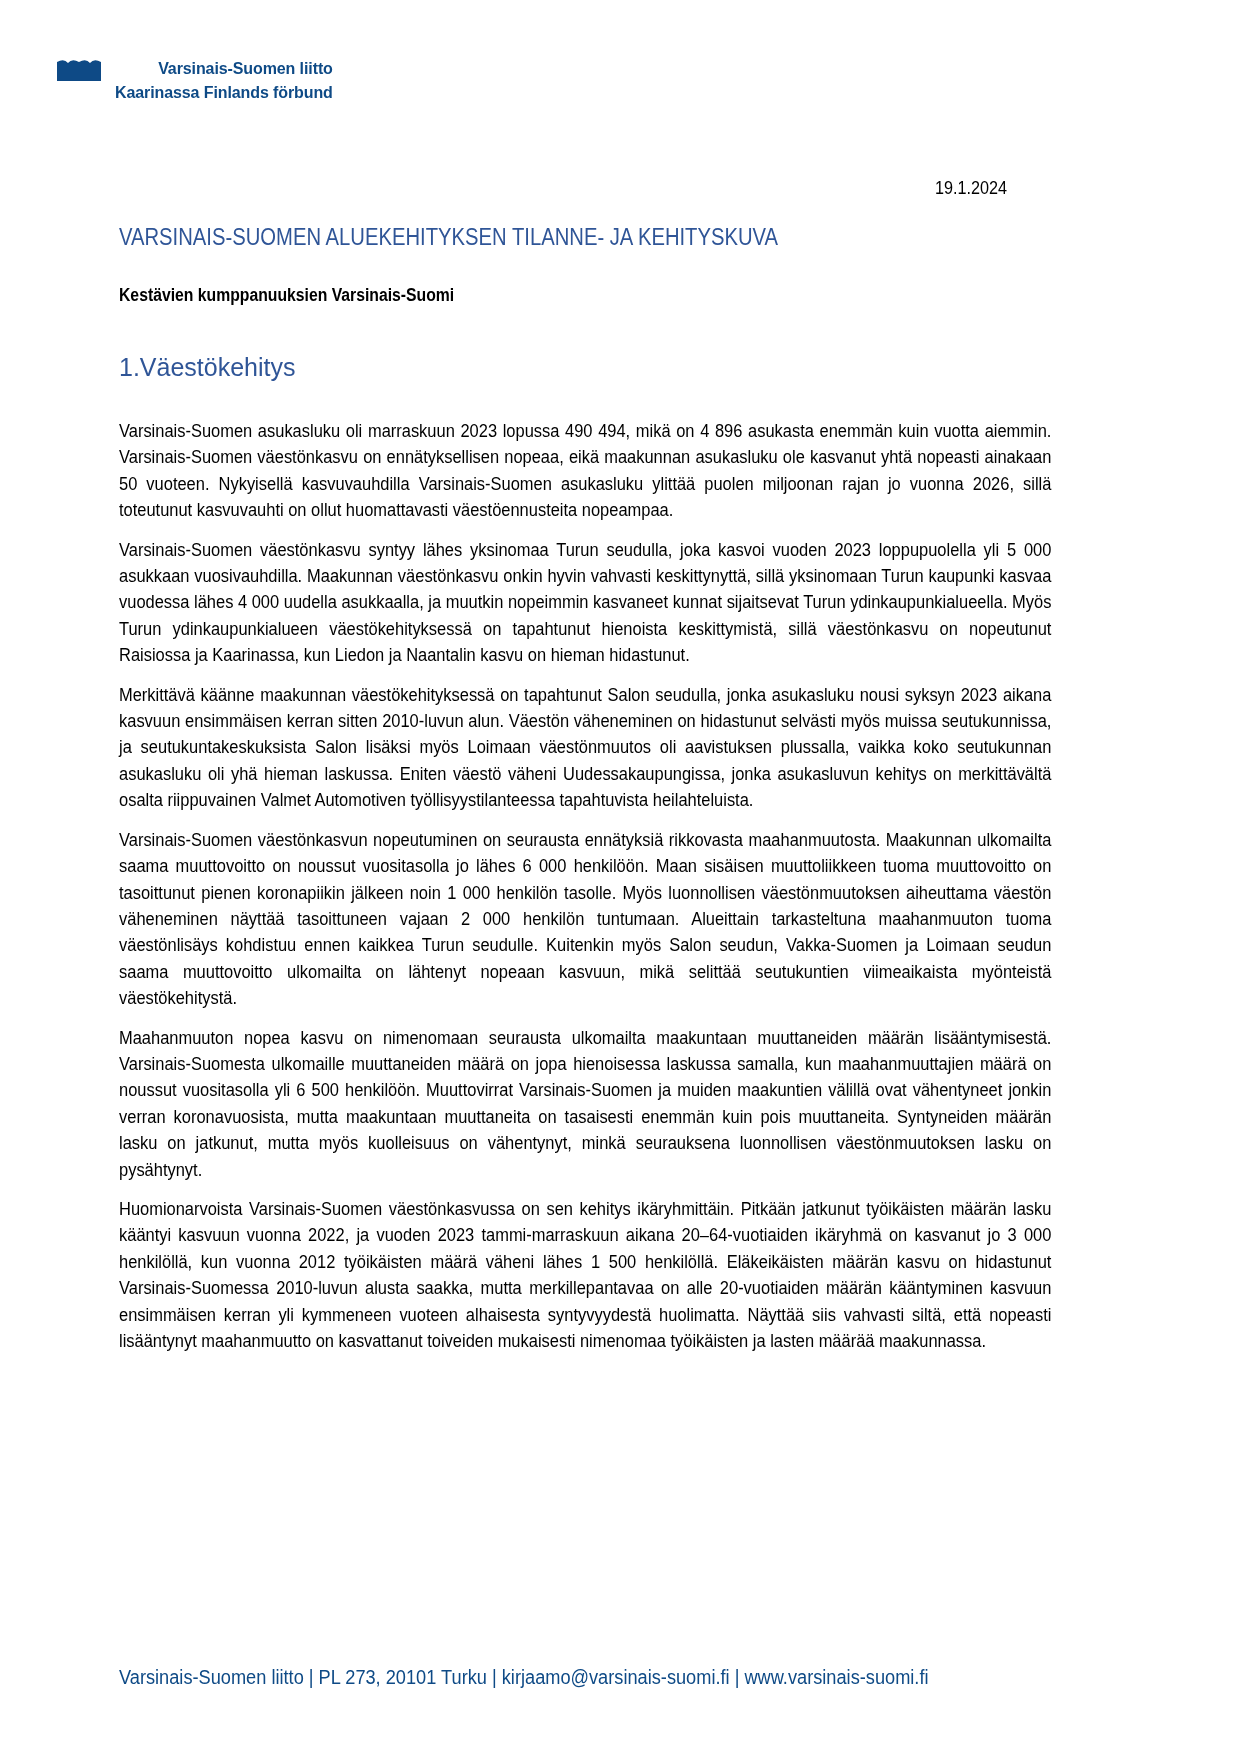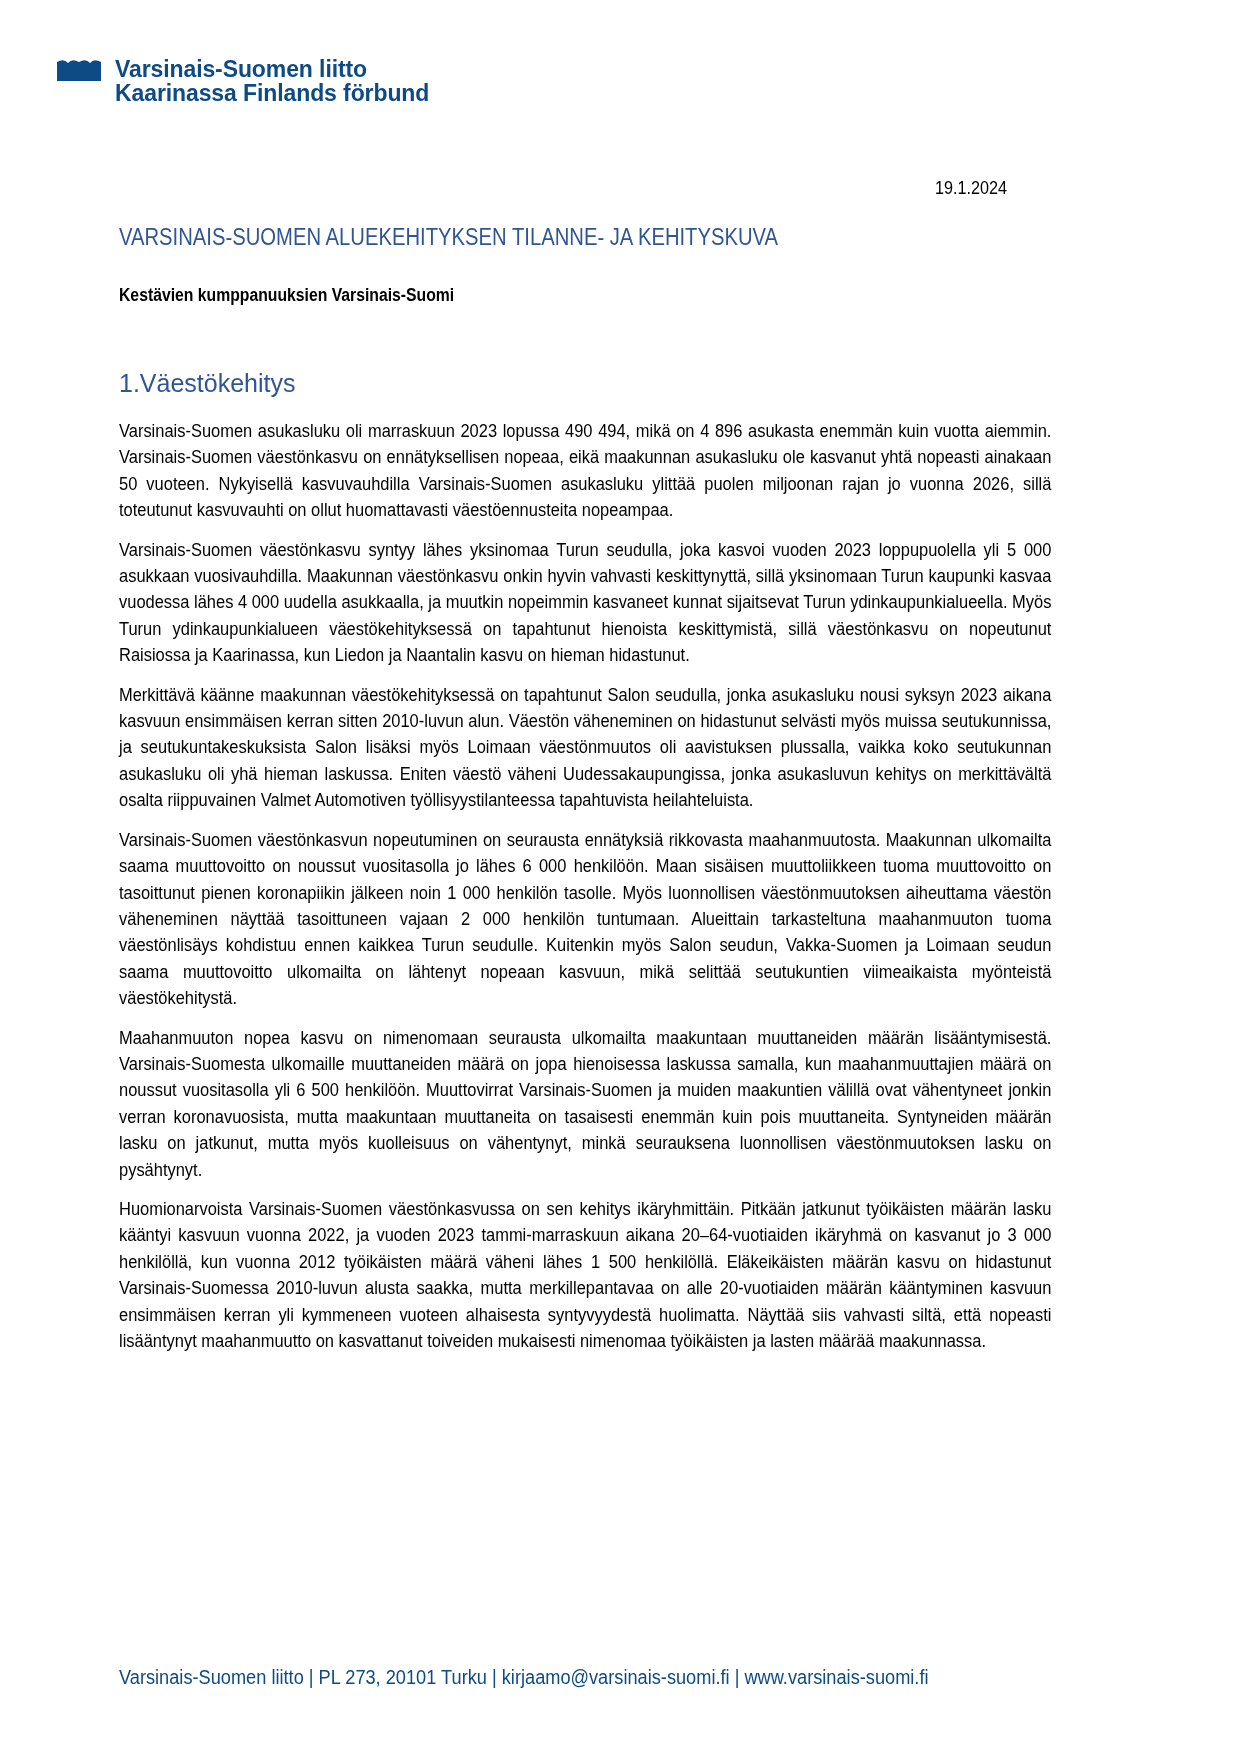--- a/index.html
+++ b/index.html
@@ -1,24 +1,24 @@
 <!DOCTYPE html>
 <html><head>
 <meta charset="utf-8">
 <style>
   html, body { margin: 0; padding: 0; background: #ffffff; }
   body { width: 1240px; height: 1754px; position: relative; overflow: hidden;
          font-family: "Liberation Sans", sans-serif; color: #000; }
   .logo { position: absolute; left: 57px; top: 57px; display: flex; align-items: flex-start; }
   .logo svg { display: block; margin-top: 2px; }
-  .logo-text { margin-left: 14px; color: #0e4a86; font-weight: bold; font-size: 23px; line-height: 24px; letter-spacing: -0.1px; }
+  .logo-text { margin-left: 14px; color: #0e4a86; font-weight: bold; font-size: 16px; line-height: 24px; letter-spacing: -0.1px; text-align: right; }
   .date { position: absolute; left: 935px; top: 178px; font-size: 18px; transform: scaleX(0.9); transform-origin: left; }
   .title { position: absolute; left: 119px; top: 224px; font-size: 23px; color: #2f5597; transform: scaleX(0.88); transform-origin: left; white-space: nowrap; }
   .subtitle { position: absolute; left: 119px; top: 285px; font-size: 17.5px; font-weight: bold; transform: scaleX(0.9); transform-origin: left; white-space: nowrap; }
-  .h1 { position: absolute; left: 119px; top: 369px; font-size: 25px; color: #2f5597; white-space: nowrap; }
+  .h1 { position: absolute; left: 119px; top: 353px; font-size: 25px; color: #2f5597; white-space: nowrap; }
   .body { position: absolute; left: 119px; top: 418px; width: 1036px; transform: scaleX(0.9); transform-origin: left top; }
   .body p { margin: 0 0 13px 0; font-size: 18.3px; line-height: 26.4px; text-align: justify; }
   .footer { position: absolute; left: 119px; top: 1666px; font-size: 20px; color: #0e4a86; font-weight: normal; white-space: nowrap; transform: scaleX(0.91); transform-origin: left; }
 </style>
 </head>
 <body>
 
 <div class="logo">
   <svg width="44" height="22" viewBox="0 0 44 22">
     <path d="M0 3 Q7 -1 11 4 Q15 -1 22 3 Q29 -1 33 4 Q37 -1 44 3 L44 22 L0 22 Z" fill="#0e4a86"></path>

